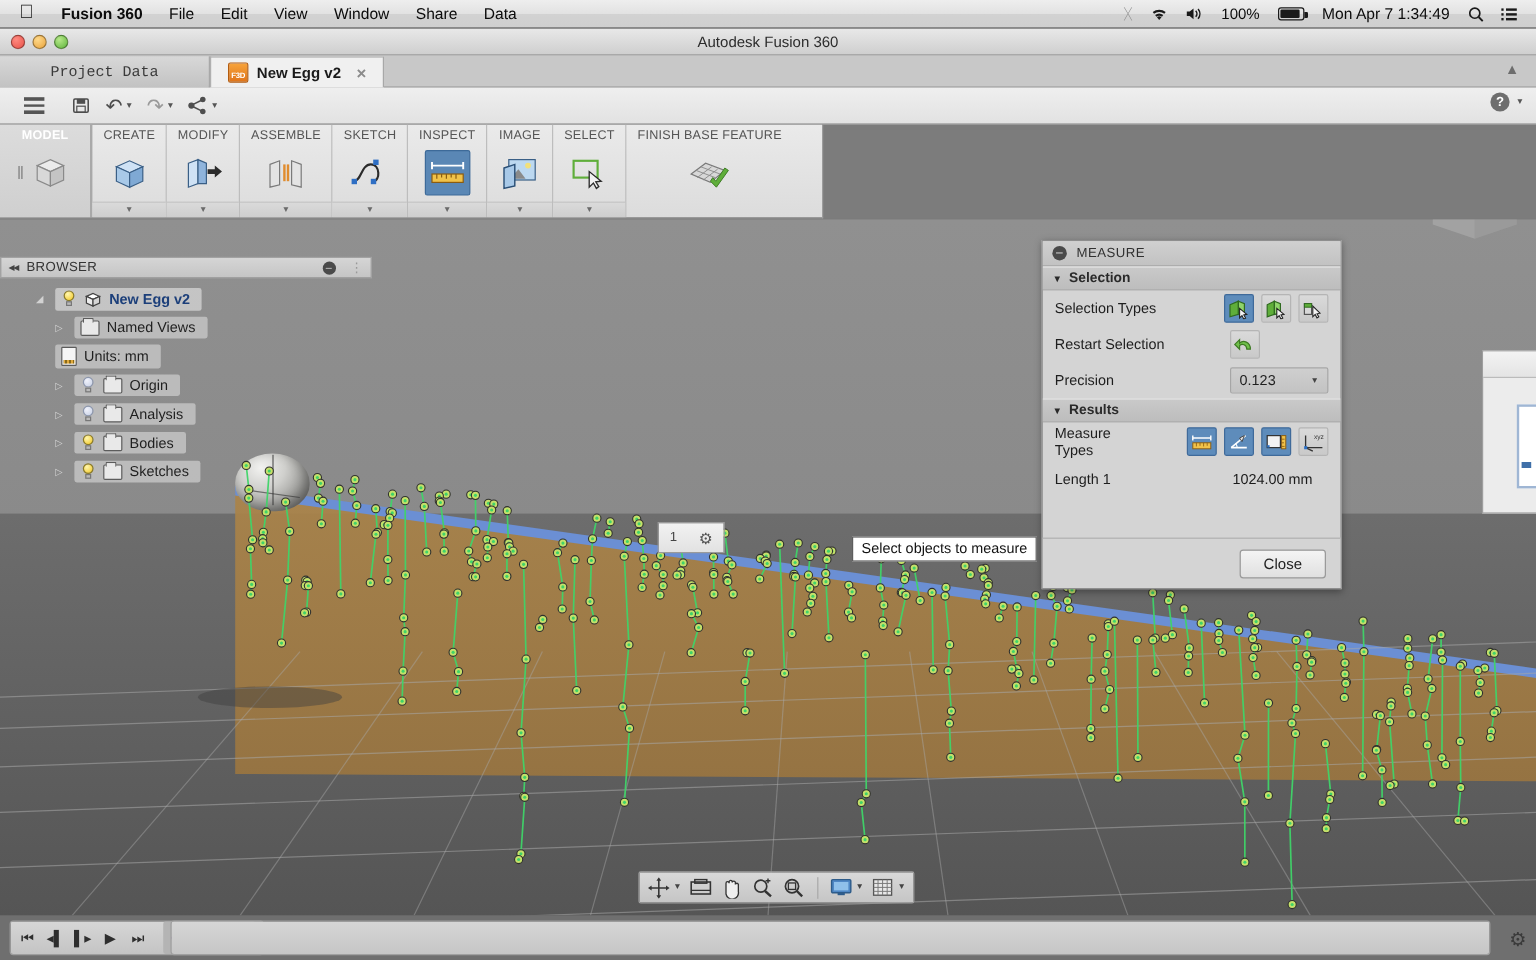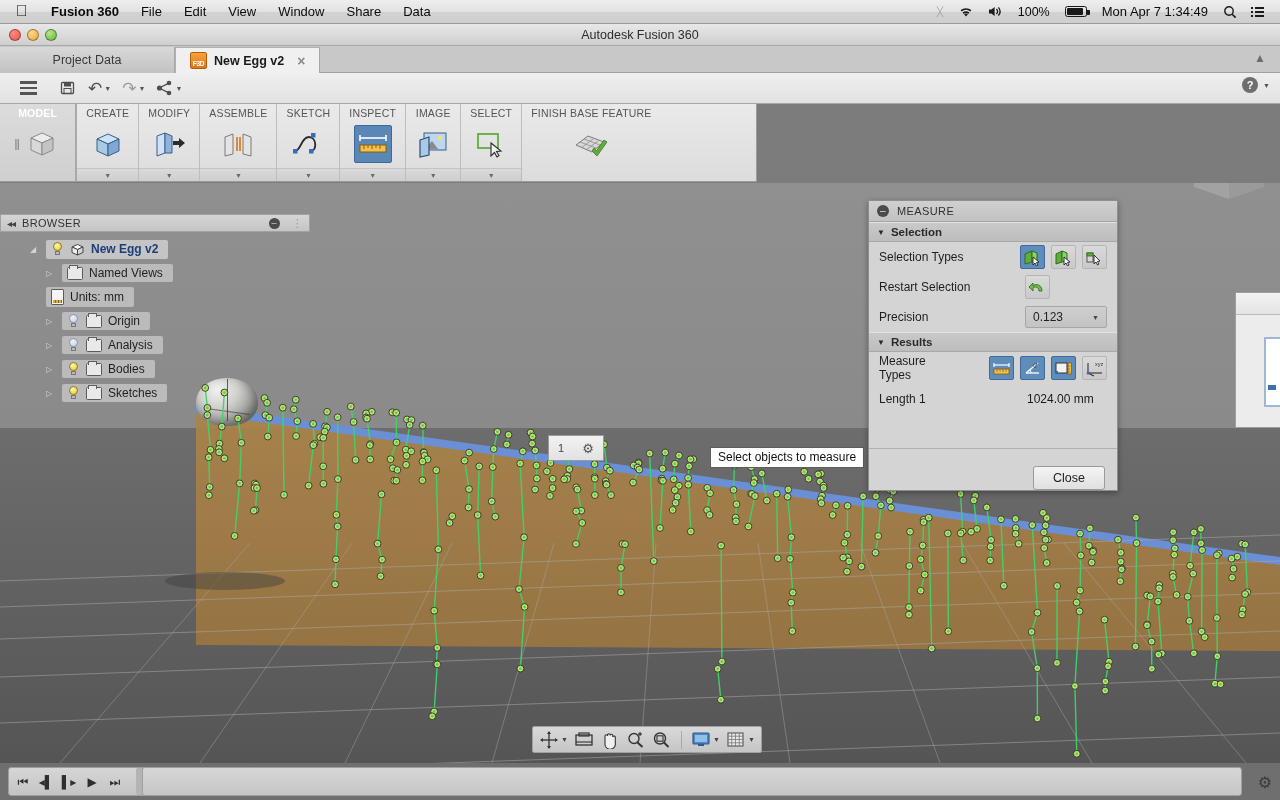--- a/index.html
+++ b/index.html
@@ -65,21 +65,21 @@
     height: 26px; display: flex; align-items: center; gap: 7px;
     padding: 0 14px; font-size: 12.5px; color: #3a3a3a;
     border-right: 1px solid #a8a8a8;
     background: linear-gradient(to bottom, #d8d8d8, #c2c2c2);
     position: relative; top: 1px;
   }
   .tab.active {
     background: #f0f0f0; color: #1a1a1a; font-weight: bold;
     border-top: 1px solid #b0b0b0; border-left: 1px solid #b0b0b0;
   }
-  .tab.projdata { width: 175px; justify-content: center; }
+  .tab.projdata { width: 175px; justify-content: center; font-family: Liberation Mono, monospace; }
   .f3d-icon {
     width: 17px; height: 17px; border-radius: 2px;
     background: linear-gradient(to bottom,#f7a33a,#e0751a);
     color: #fff; font-size: 6.5px; font-weight: bold;
     display:flex; align-items:flex-end; justify-content:center; padding-bottom:1px;
     border: 1px solid #b35c10; letter-spacing: -0.3px;
   }
   .tab-close { font-size: 14px; color: #8b8b8b; margin-left: 6px; }
   .collapse-chev { position:absolute; right:14px; top:5px; font-size:12px; color:#6d6d6d; }
 
@@ -98,21 +98,21 @@
   .arrow-undo { font-size: 17px; color:#4e4e4e; line-height:1; }
   .arrow-redo { font-size: 17px; color:#9a9a9a; line-height:1; }
   .qbar-right { position:absolute; right: 10px; top:4px; display:flex; align-items:center; gap:3px; }
   .help-circ {
     width:16px; height:16px; border-radius:50%; background:#6e6e6e; color:#fff;
     font-size:11px; font-weight:bold; display:flex; align-items:center; justify-content:center;
   }
 
   
   .ribbon {
-    position: relative; width: 757px; height: 78px;
+    position: relative; width: 686px; height: 78px;
     background: linear-gradient(to bottom, #eaeaea, #dcdcdc);
     border-right: 1px solid #9c9c9c; border-bottom: 1px solid #9c9c9c;
     display: flex;
   }
   .rib-wrap { position: relative; width: 1280px; height: 78px; background: #7c7c7c; }
   .rgroup {
     position: relative; display: flex; flex-direction: column; align-items: center;
     border-right: 1px solid #bdbdbd;
     min-width: 52px;
   }
@@ -247,21 +247,21 @@
   .combo {
     flex:1; height:22px; background: linear-gradient(to bottom,#cfcfcf,#c3c3c3);
     border:1px solid #a6a6a6; border-radius:2px; display:flex; align-items:center;
     padding: 0 7px; font-size:12px; color:#222; justify-content:space-between;
   }
   .combo .cv { color:#1f1f1f; }
   .combo .ca { font-size:7px; color:#444; }
   .ms-val { font-size:12px; color:#1b1b1b; padding-left:2px; }
   .ms-foot {
     height: 42px; border-top:1px solid #b0b0b0; background:#d4d4d4;
-    display:flex; align-items:flex-end; justify-content:flex-end; padding-right:12px;
+    display:flex; align-items:center; justify-content:flex-end; padding-right:12px;
   }
   .btn-close {
     width: 72px; height: 24px; border:1px solid #9a9a9a; border-radius:3px;
     background: linear-gradient(to bottom,#f4f4f4,#e0e0e0);
     font-size:12.5px; color:#222; display:flex; align-items:center; justify-content:center;
   }
   .ms-blank { height: 34px; }
 
   
   .edgepanel {

